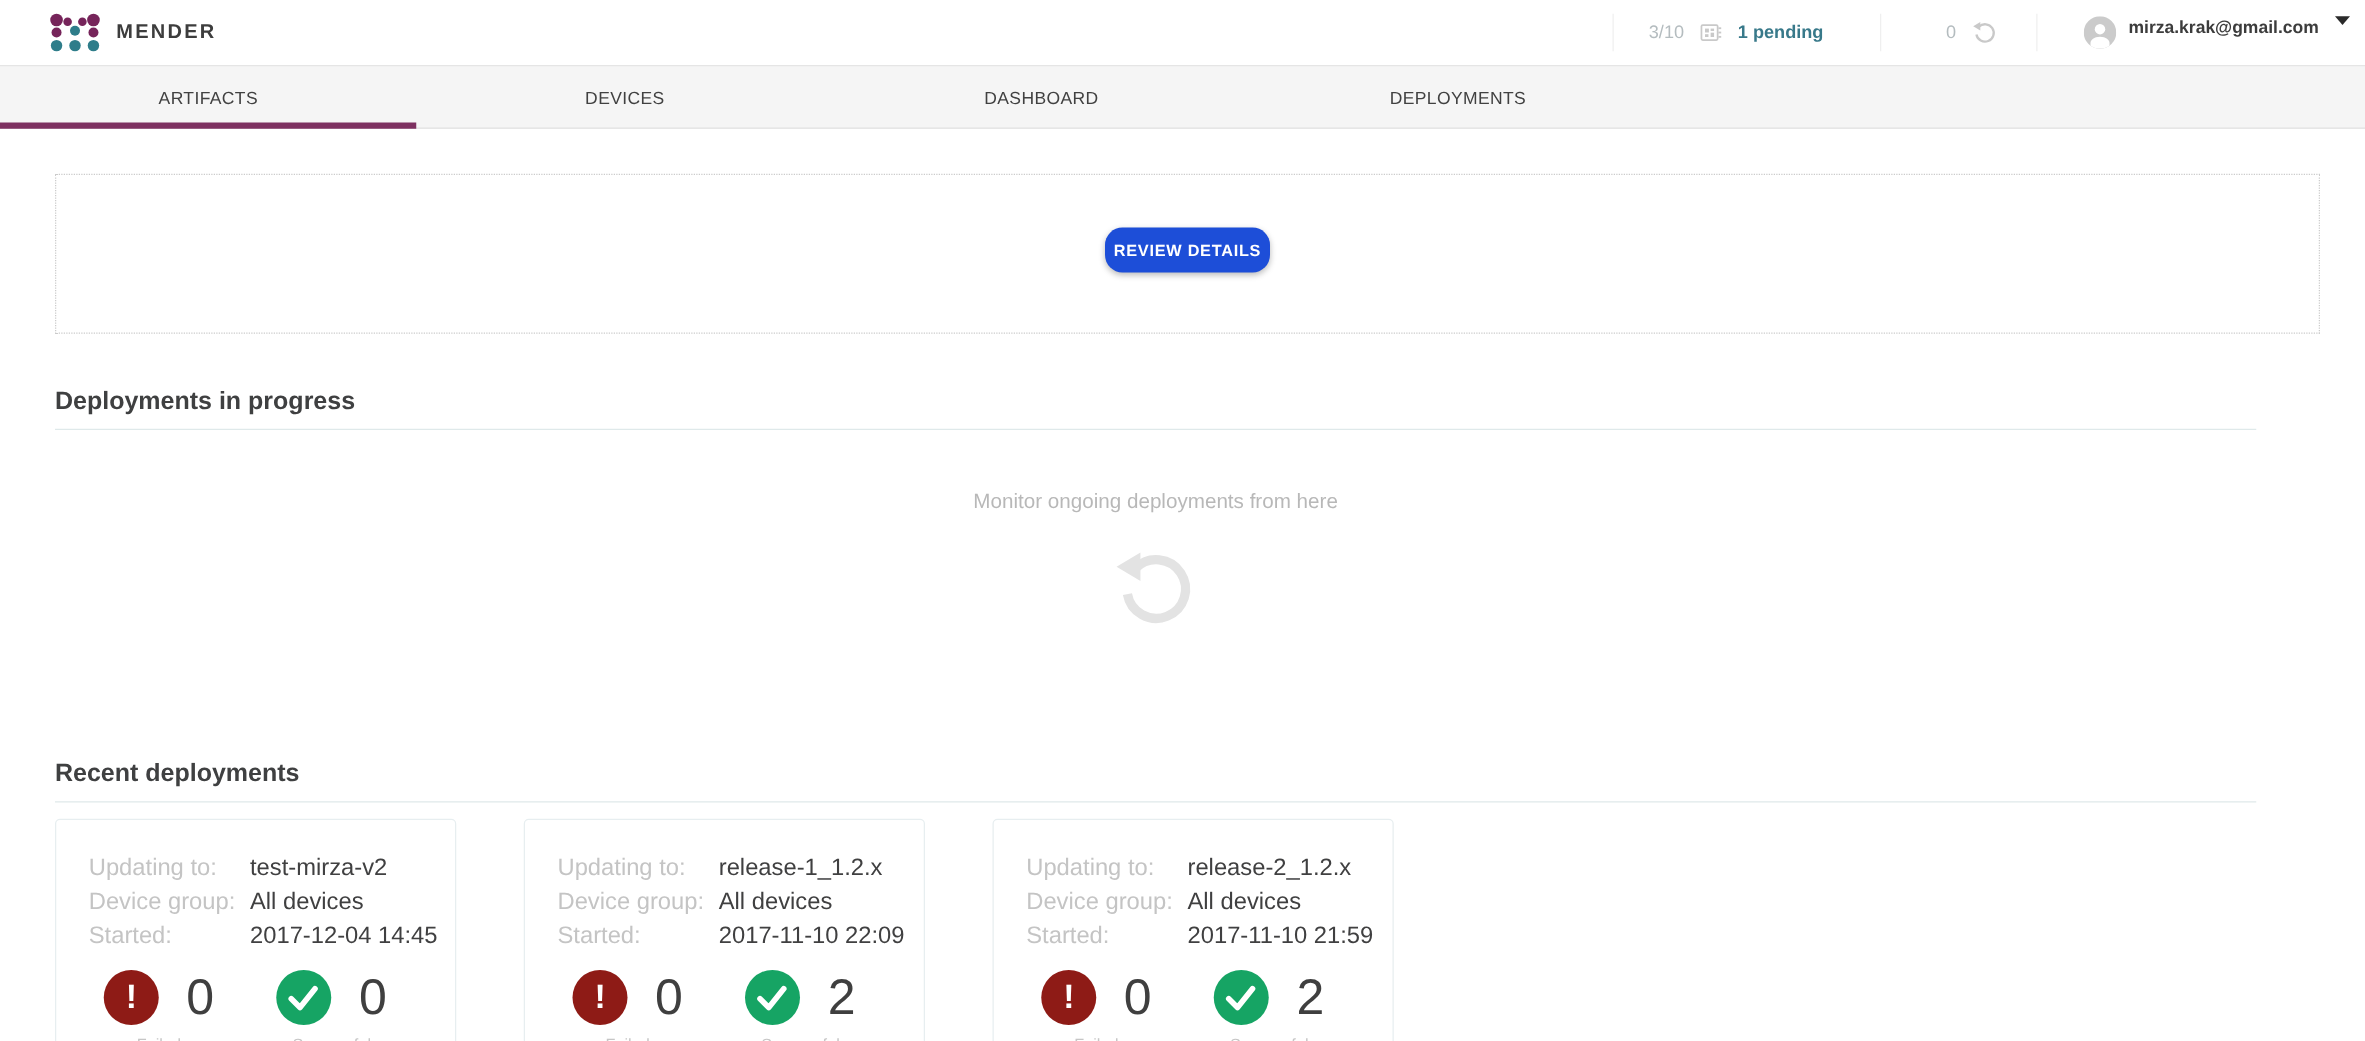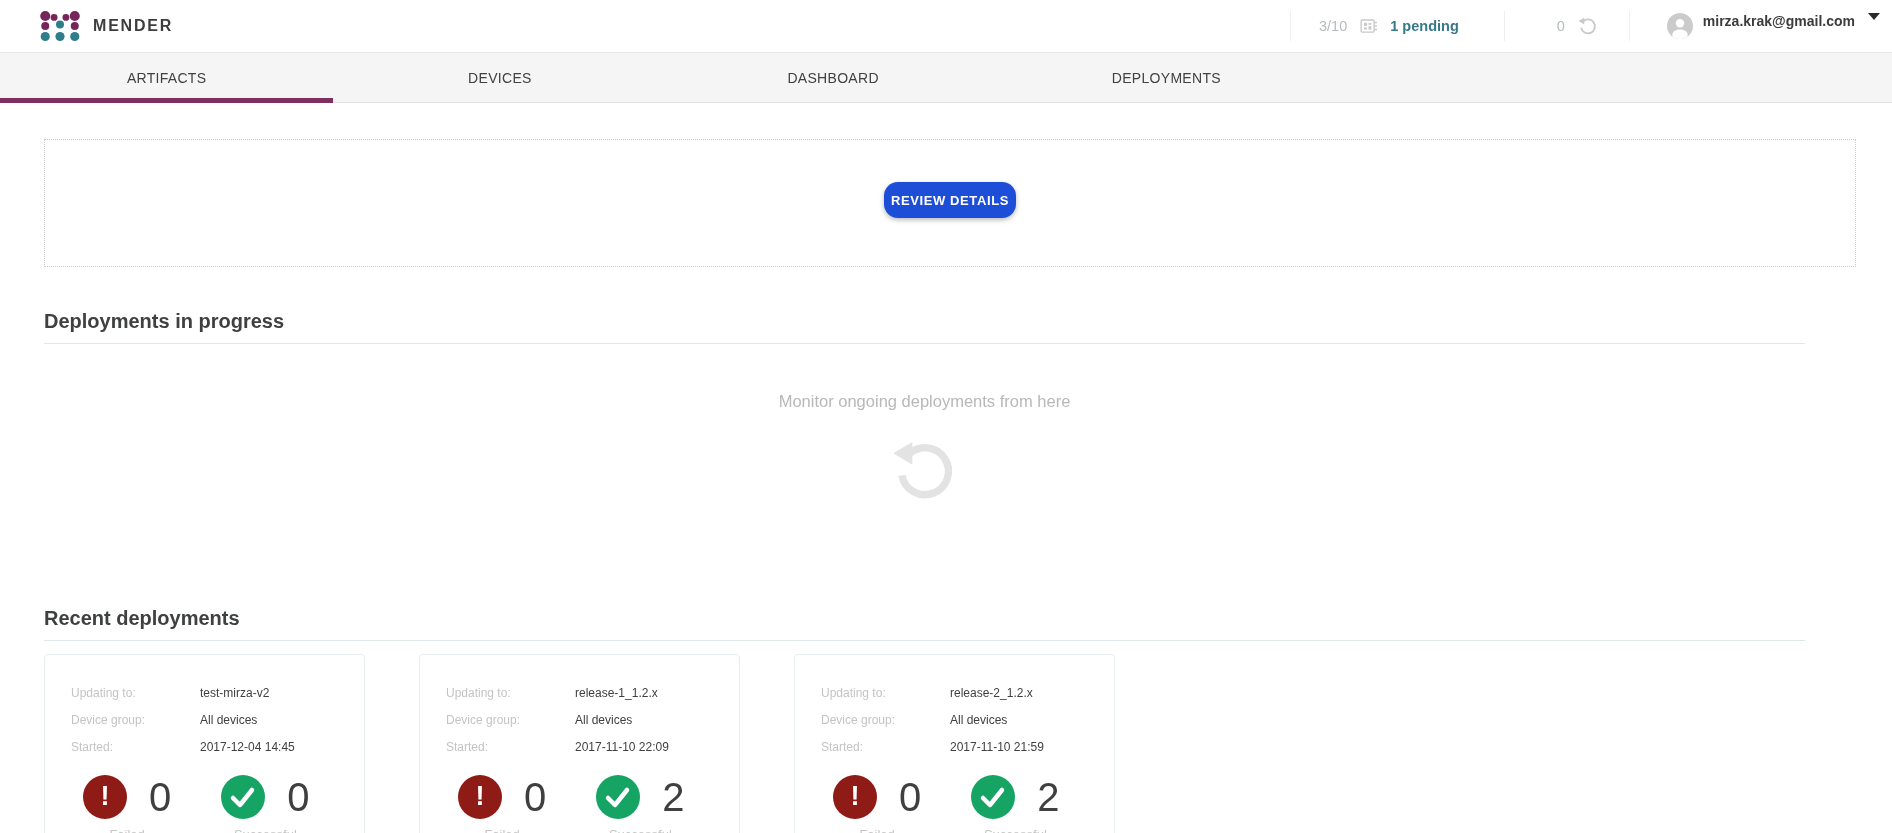--- a/index.html
+++ b/index.html
@@ -44,21 +44,21 @@
   .sec-progress .section-title { padding-top: 43px; }
   .empty { text-align: center; }
   .empty-msg { margin-top: 48px; font-size: 16.5px; color: #b8b8b8; }
   .big-refresh { margin-top: 22px; }
   .sec-recent .section-title { padding-top: 96px; }
 
   
   .cards { display: flex; gap: 54px; margin-top: 13px; }
   .card { width: 321px; height: 200px; border: 1px solid #e7eef0; border-radius: 4px; background: #fff;
           padding: 25px 0 0 26px; cursor: pointer; }
-  .info-row { display: flex; font-size: 12px; line-height: 27px; }
+  .info-row { display: flex; font-size: 19px; line-height: 27px; }
   .info-label { width: 129px; color: #c4c4c4; }
   .info-value { color: #404041; }
   .stats { display: flex; gap: 50px; padding-left: 12px; margin-top: 14px; }
   .stat { display: flex; flex-direction: column; align-items: center; }
   .stat-top { display: flex; align-items: center; gap: 22px; }
   .stat-circle { width: 44px; height: 44px; border-radius: 50%; display: flex; align-items: center; justify-content: center; }
   .stat-circle.failed { background: #8e1b16; }
   .stat-circle.success { background: #16a464; }
   .excl { color: #fff; font-weight: bold; font-size: 27px; line-height: 1; padding-bottom: 2px; }
   .stat-num { font-size: 40px; color: #3f3f3f; line-height: 1; }

